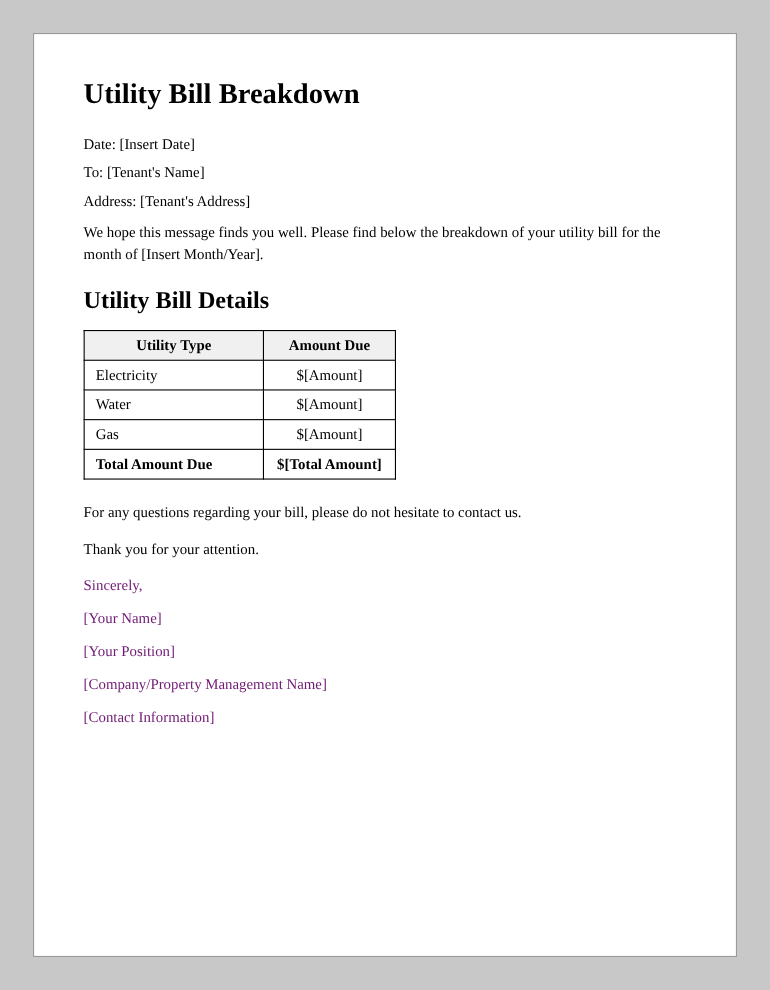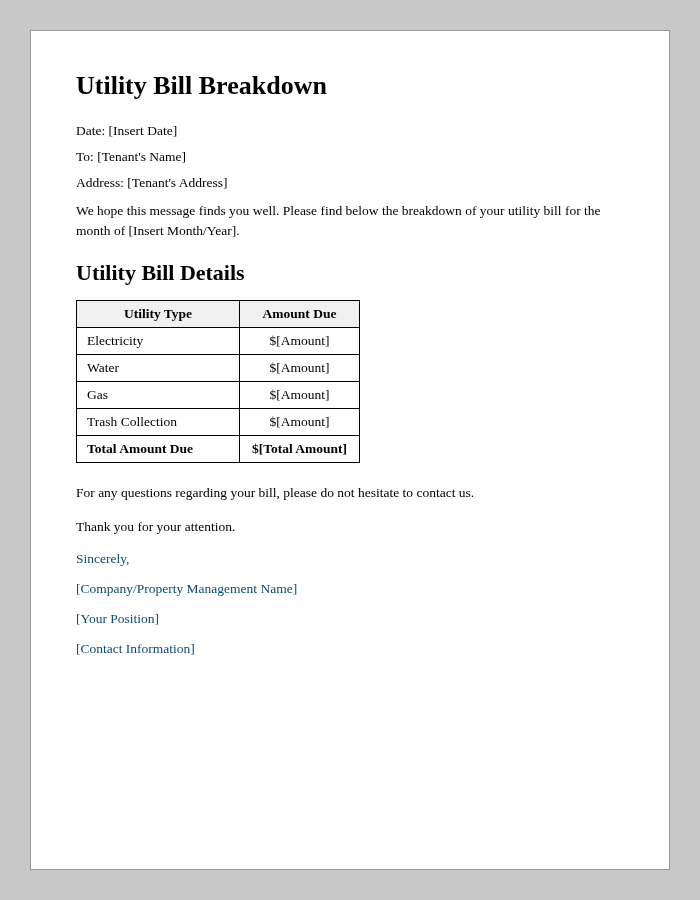--- a/index.html
+++ b/index.html
@@ -99,21 +99,21 @@
       font-size: 13.5px;
       margin-bottom: 14px;
       color: #000;
       font-family: Georgia, serif;
       line-height: 1.5;
     }
 
     .signature-line {
       font-size: 13.5px;
       margin-bottom: 14px;
-      color: #0c4a6e;
+      color: #701a75;
       font-family: Georgia, serif;
     }
   </style>
 </head>
 <body>
 
 <div class="page-container">
 
   <h1 class="main-title">Utility Bill Breakdown</h1>
 
@@ -138,31 +138,28 @@
           <td>$[Amount]</td>
         </tr>
         <tr>
           <td>Water</td>
           <td>$[Amount]</td>
         </tr>
         <tr>
           <td>Gas</td>
           <td>$[Amount]</td>
         </tr>
-        <tr>
-          <td>Trash Collection</td>
-          <td>$[Amount]</td>
-        </tr>
         <tr class="total-row">
           <td>Total Amount Due</td>
           <td>$[Total Amount]</td>
         </tr>
       </tbody>
   </table>
 
   <p class="closing-paragraph">For any questions regarding your bill, please do not hesitate to contact us.</p>
   <p class="closing-paragraph">Thank you for your attention.</p>
   <p class="signature-line">Sincerely,</p>
+  <p class="signature-line">[Your Name]</p>
+  <p class="signature-line">[Your Position]</p>
   <p class="signature-line">[Company/Property Management Name]</p>
-  <p class="signature-line">[Your Position]</p>
   <p class="signature-line">[Contact Information]</p>
 
 </div>
 
 </body></html>

